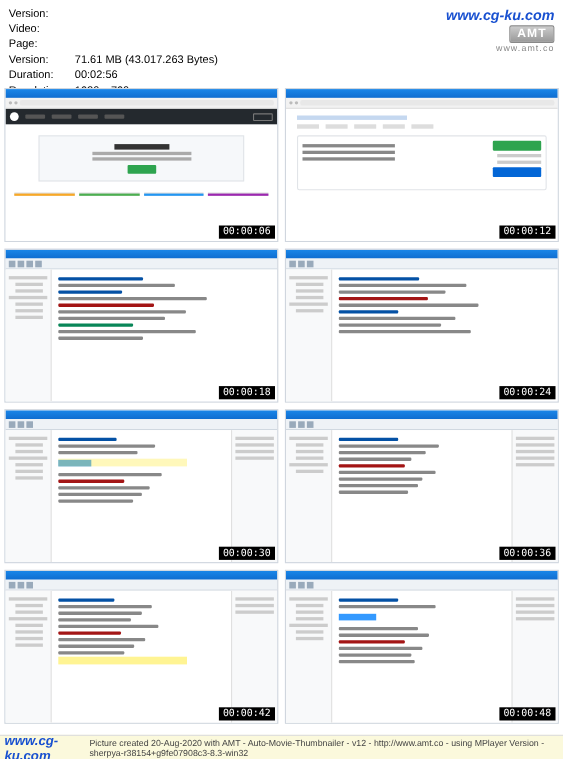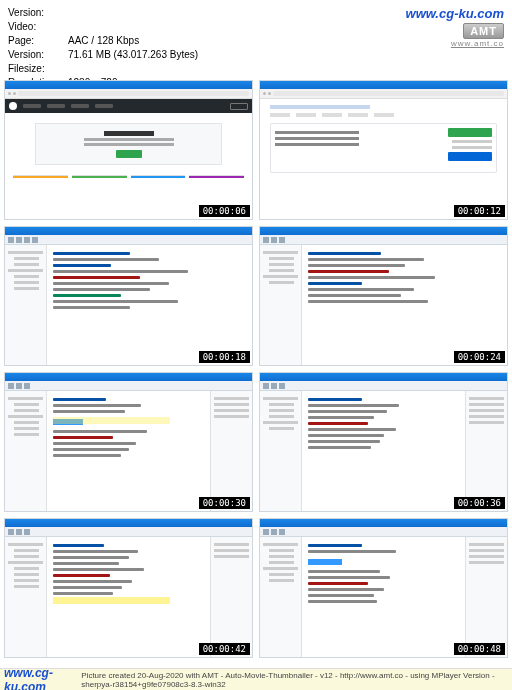--- a/index.html
+++ b/index.html
@@ -21,21 +21,21 @@
   .meta-row { display: flex; }
   .meta-label { width: 60px; }
   .meta-value { flex: 1; }
   .watermark-top {
     position: absolute;
     top: 6px; right: 8px;
     text-align: right;
   }
   .wm-url { color: #1850d0; font-size: 13px; font-weight: bold; font-style: italic; }
   .wm-logo { display: inline-block; background: linear-gradient(#ccc,#999); color:#fff; font-weight:bold; padding:1px 6px; border:1px solid #888; border-radius:2px; font-size:11px; letter-spacing:1px; margin-top:2px;}
-  .wm-sub { color:#888; font-size:8px; letter-spacing:1px;text-decoration:underline;}
+  .wm-sub { color:#888; font-size:8px; letter-spacing:1px;}
   .thumbs {
     position: absolute;
     top: 80px; left: 4px; right: 4px;
     display: grid;
     grid-template-columns: 1fr 1fr;
     grid-template-rows: repeat(4, 140px);
     gap: 6px;
   }
   .thumb {
     background: #f4f6f9;
@@ -117,28 +117,28 @@
 
 <div class="meta-block">
   <div class="meta-row">
     <div class="meta-label">Version:</div>
   </div>
   <div class="meta-row">
     <div class="meta-label">Video:</div>
   </div>
   <div class="meta-row">
     <div class="meta-label">Page:</div>
-    <div class="meta-value">AAC / 128 Kbps</div>
   </div>
   <div class="meta-row">
     <div class="meta-label">Version:</div>
     <div class="meta-value">71.61 MB (43.017.263 Bytes)</div>
   </div>
   <div class="meta-row">
-    <div class="meta-label">Filesize:</div>
+    <div class="meta-label">Duration:</div>
+    <div class="meta-value">00:02:56</div>
   </div>
   <div class="meta-row">
     <div class="meta-label">Resolution:</div>
     <div class="meta-value">1280 x 720</div>
   </div>
 </div>
 
 <div class="watermark-top">
   <div class="wm-url">www.cg-ku.com</div>
   <div class="wm-logo">AMT</div>

